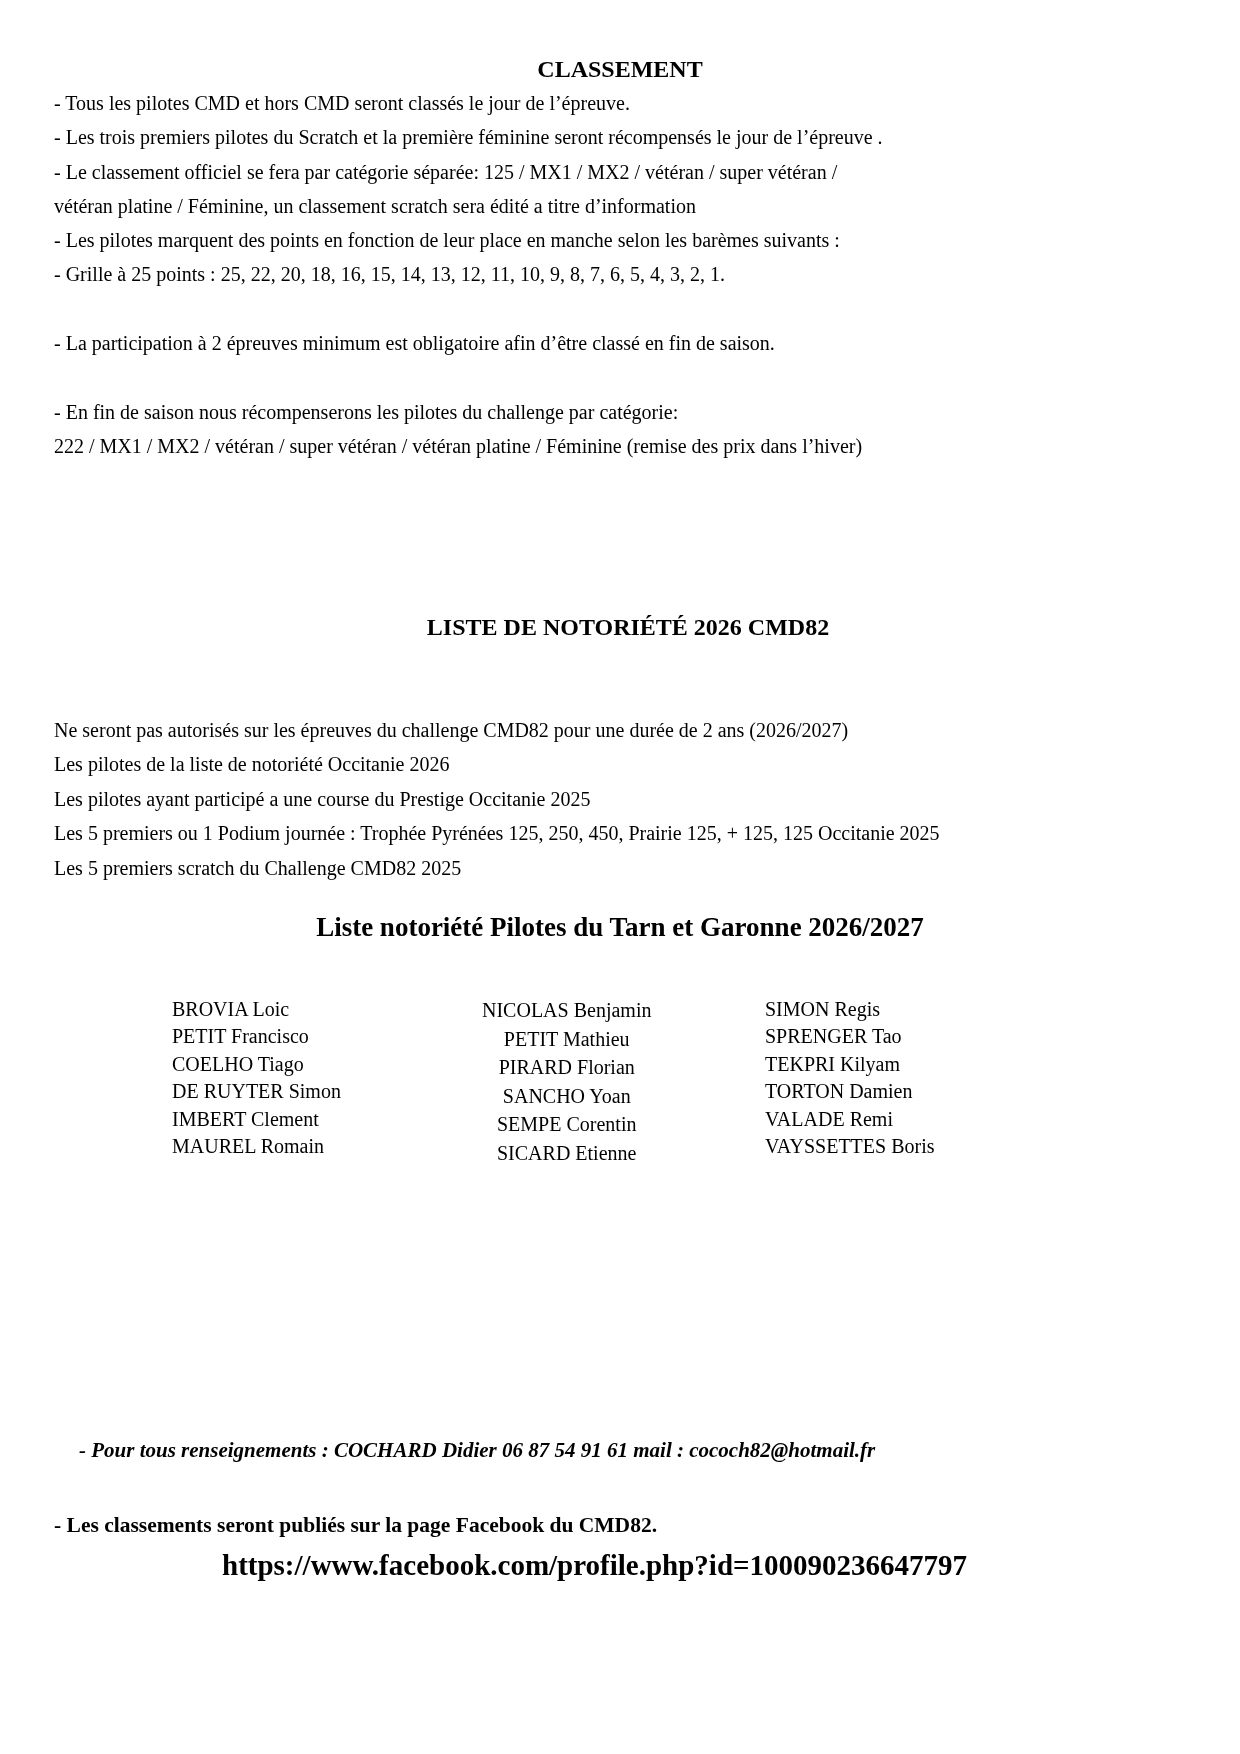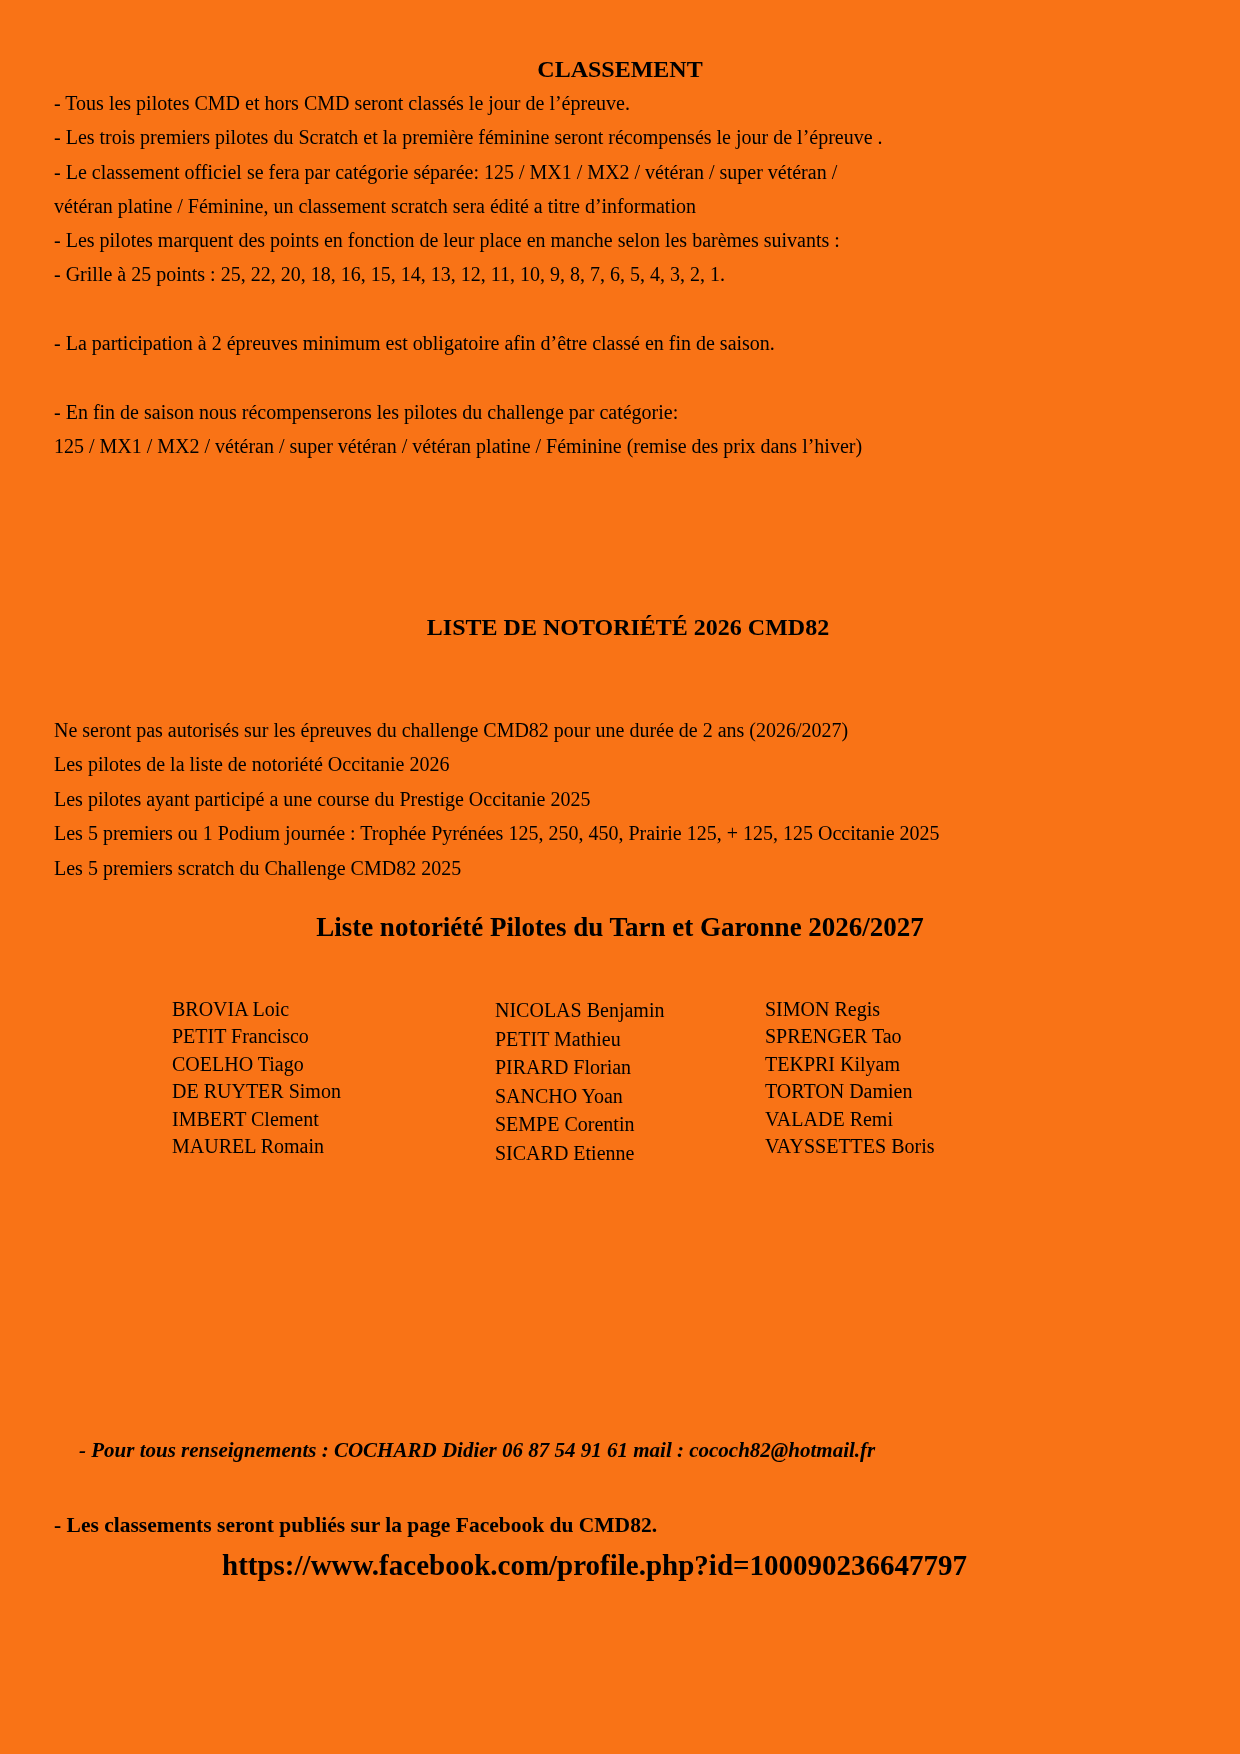--- a/index.html
+++ b/index.html
@@ -1,21 +1,21 @@
 <!DOCTYPE html>
 <html><head>
 <meta charset="utf-8">
 <style>
   html, body { margin: 0; padding: 0; background: #e8e8e8; }
   .page {
     position: relative;
     width: 1240px;
     height: 1754px;
     margin: 0 auto;
-    background: #f97316;
+    background: #ffffff;
     color: #000000;
     font-family: "Liberation Serif", "DejaVu Serif", serif;
     overflow: hidden;
   }
   .center-title {
     position: absolute;
     left: 0;
     width: 100%;
     text-align: center;
     font-weight: bold;
@@ -37,21 +37,21 @@
   .line { white-space: nowrap; }
   .blank-line { height: 34.3px; }
 
   .name-col {
     position: absolute;
     top: 996px;
     font-size: 20px;
     line-height: 27.4px;
   }
   #name-col-1 { left: 172px; }
-  #name-col-2 { left: 495px; line-height: 28.6px; }
+  #name-col-2 { left: 482px; line-height: 28.6px; text-align: center; }
   #name-col-3 { left: 765px; }
 
   .footer-line {
     position: absolute;
     left: 54px;
     font-weight: bold;
     white-space: nowrap;
   }
   #footer-contact {
     top: 1438px;
@@ -80,21 +80,21 @@
     <div class="line">- Tous les pilotes CMD et hors CMD seront classés le jour de l’épreuve.</div>
     <div class="line">- Les trois premiers pilotes du Scratch et la première féminine seront récompensés le jour de l’épreuve .</div>
     <div class="line">- Le classement officiel se fera par catégorie séparée: 125 / MX1 / MX2 / vétéran / super vétéran /</div>
     <div class="line">vétéran platine / Féminine, un classement scratch sera édité a titre d’information</div>
     <div class="line">- Les pilotes marquent des points en fonction de leur place en manche selon les barèmes suivants :</div>
     <div class="line">- Grille à 25 points : 25, 22, 20, 18, 16, 15, 14, 13, 12, 11, 10, 9, 8, 7, 6, 5, 4, 3, 2, 1.</div>
     <div class="line blank-line"></div>
     <div class="line">- La participation à 2 épreuves minimum est obligatoire afin d’être classé en fin de saison.</div>
     <div class="line blank-line"></div>
     <div class="line">- En fin de saison nous récompenserons les pilotes du challenge par catégorie:</div>
-    <div class="line">125 / MX1 / MX2 / vétéran / super vétéran / vétéran platine / Féminine (remise des prix dans l’hiver)</div>
+    <div class="line">222 / MX1 / MX2 / vétéran / super vétéran / vétéran platine / Féminine (remise des prix dans l’hiver)</div>
     <div class="line blank-line"></div>
   </div>
 
   <div class="center-title" id="title-notoriete">LISTE DE NOTORIÉTÉ 2026 CMD82</div>
 
   <div class="textblock" id="notoriete-lines">
     <div class="line">Ne seront pas autorisés sur les épreuves du challenge CMD82 pour une durée de 2 ans (2026/2027)</div>
     <div class="line">Les pilotes de la liste de notoriété Occitanie 2026</div>
     <div class="line">Les pilotes ayant participé a une course du Prestige Occitanie 2025</div>
     <div class="line">Les 5 premiers ou 1 Podium journée : Trophée Pyrénées 125, 250, 450, Prairie 125, + 125, 125 Occitanie 2025</div>

